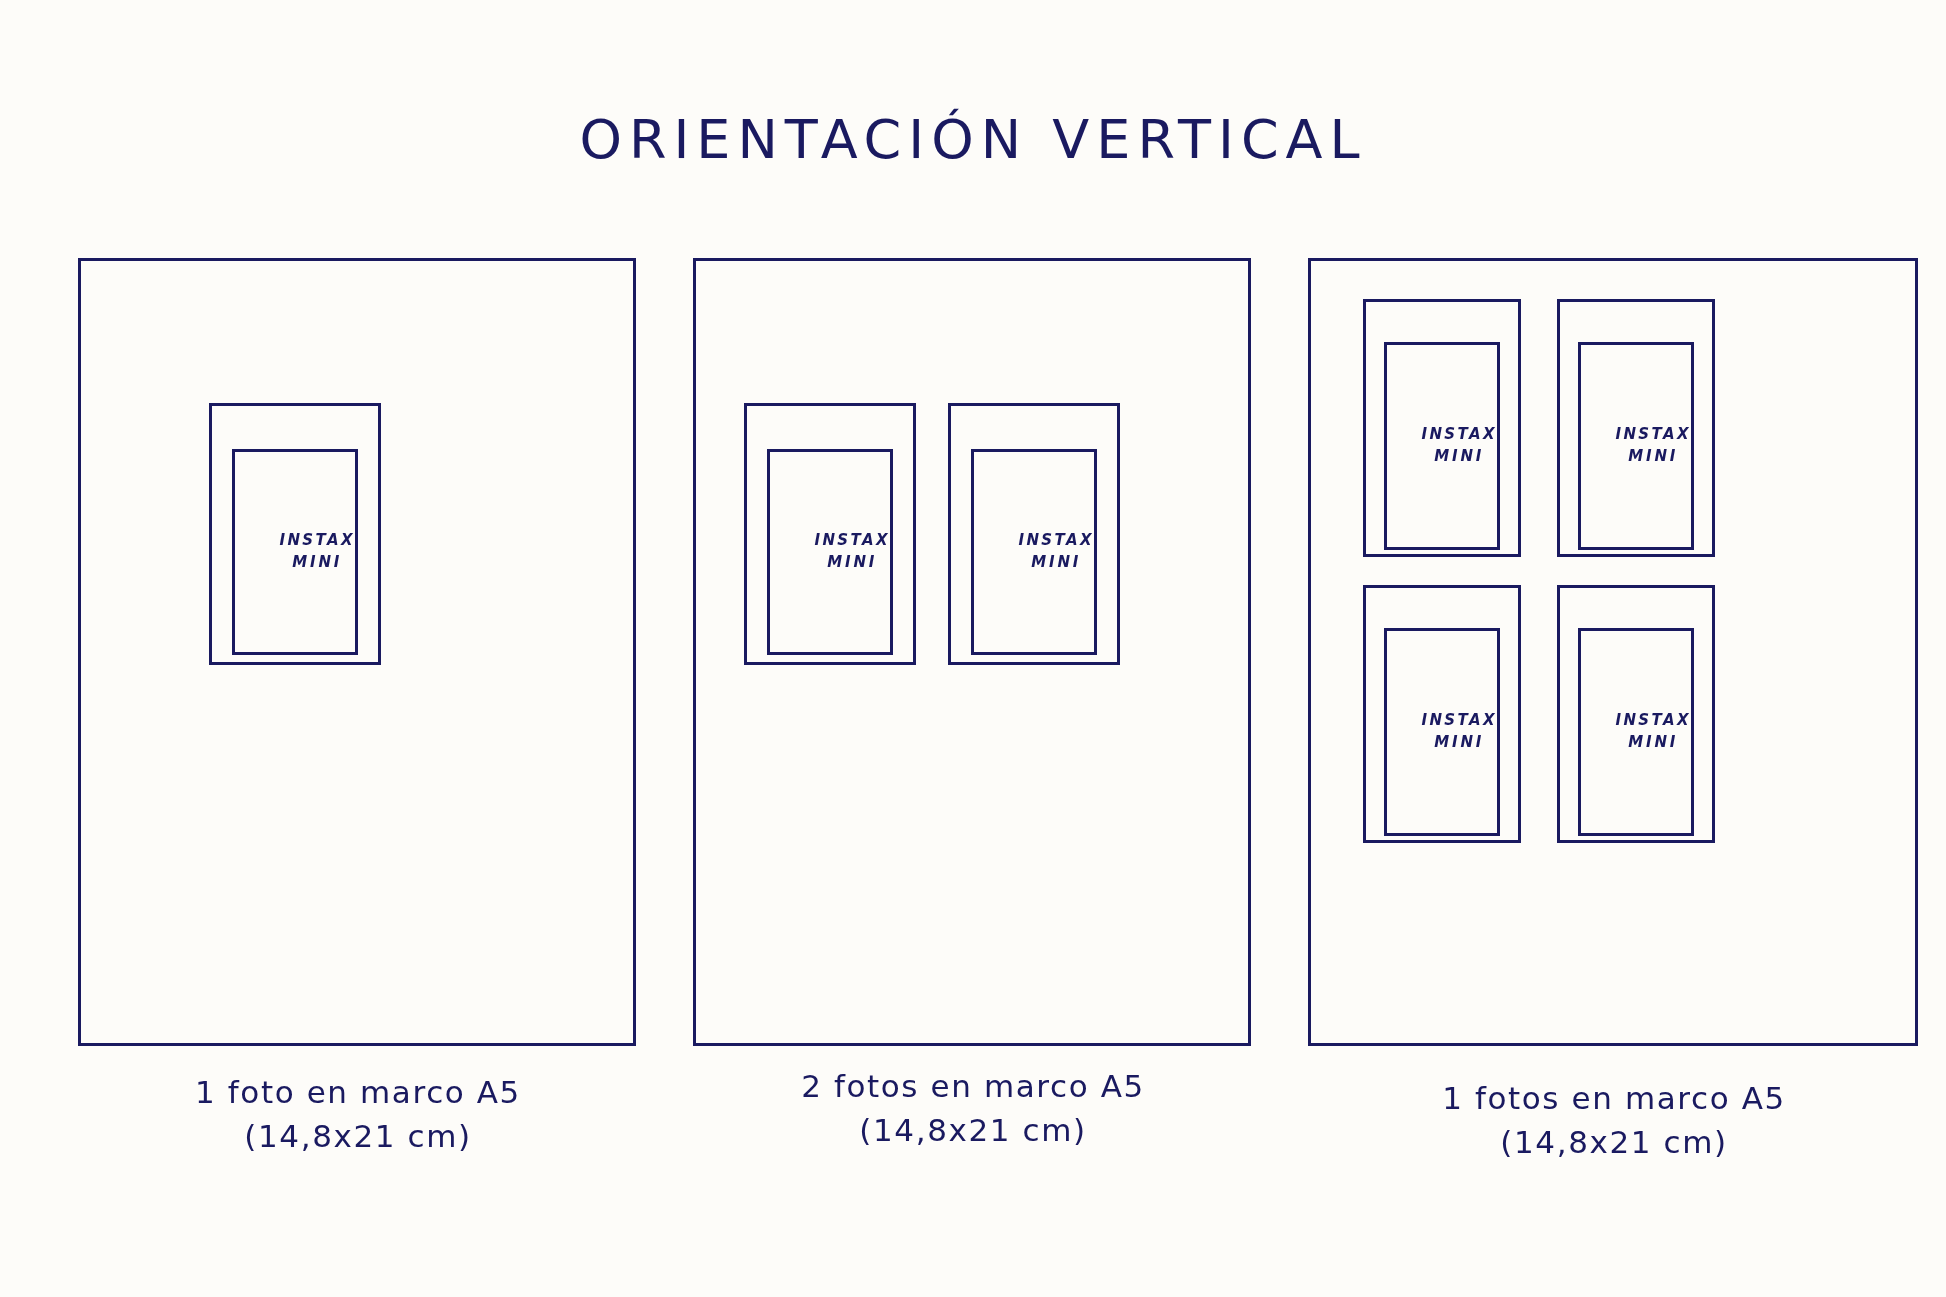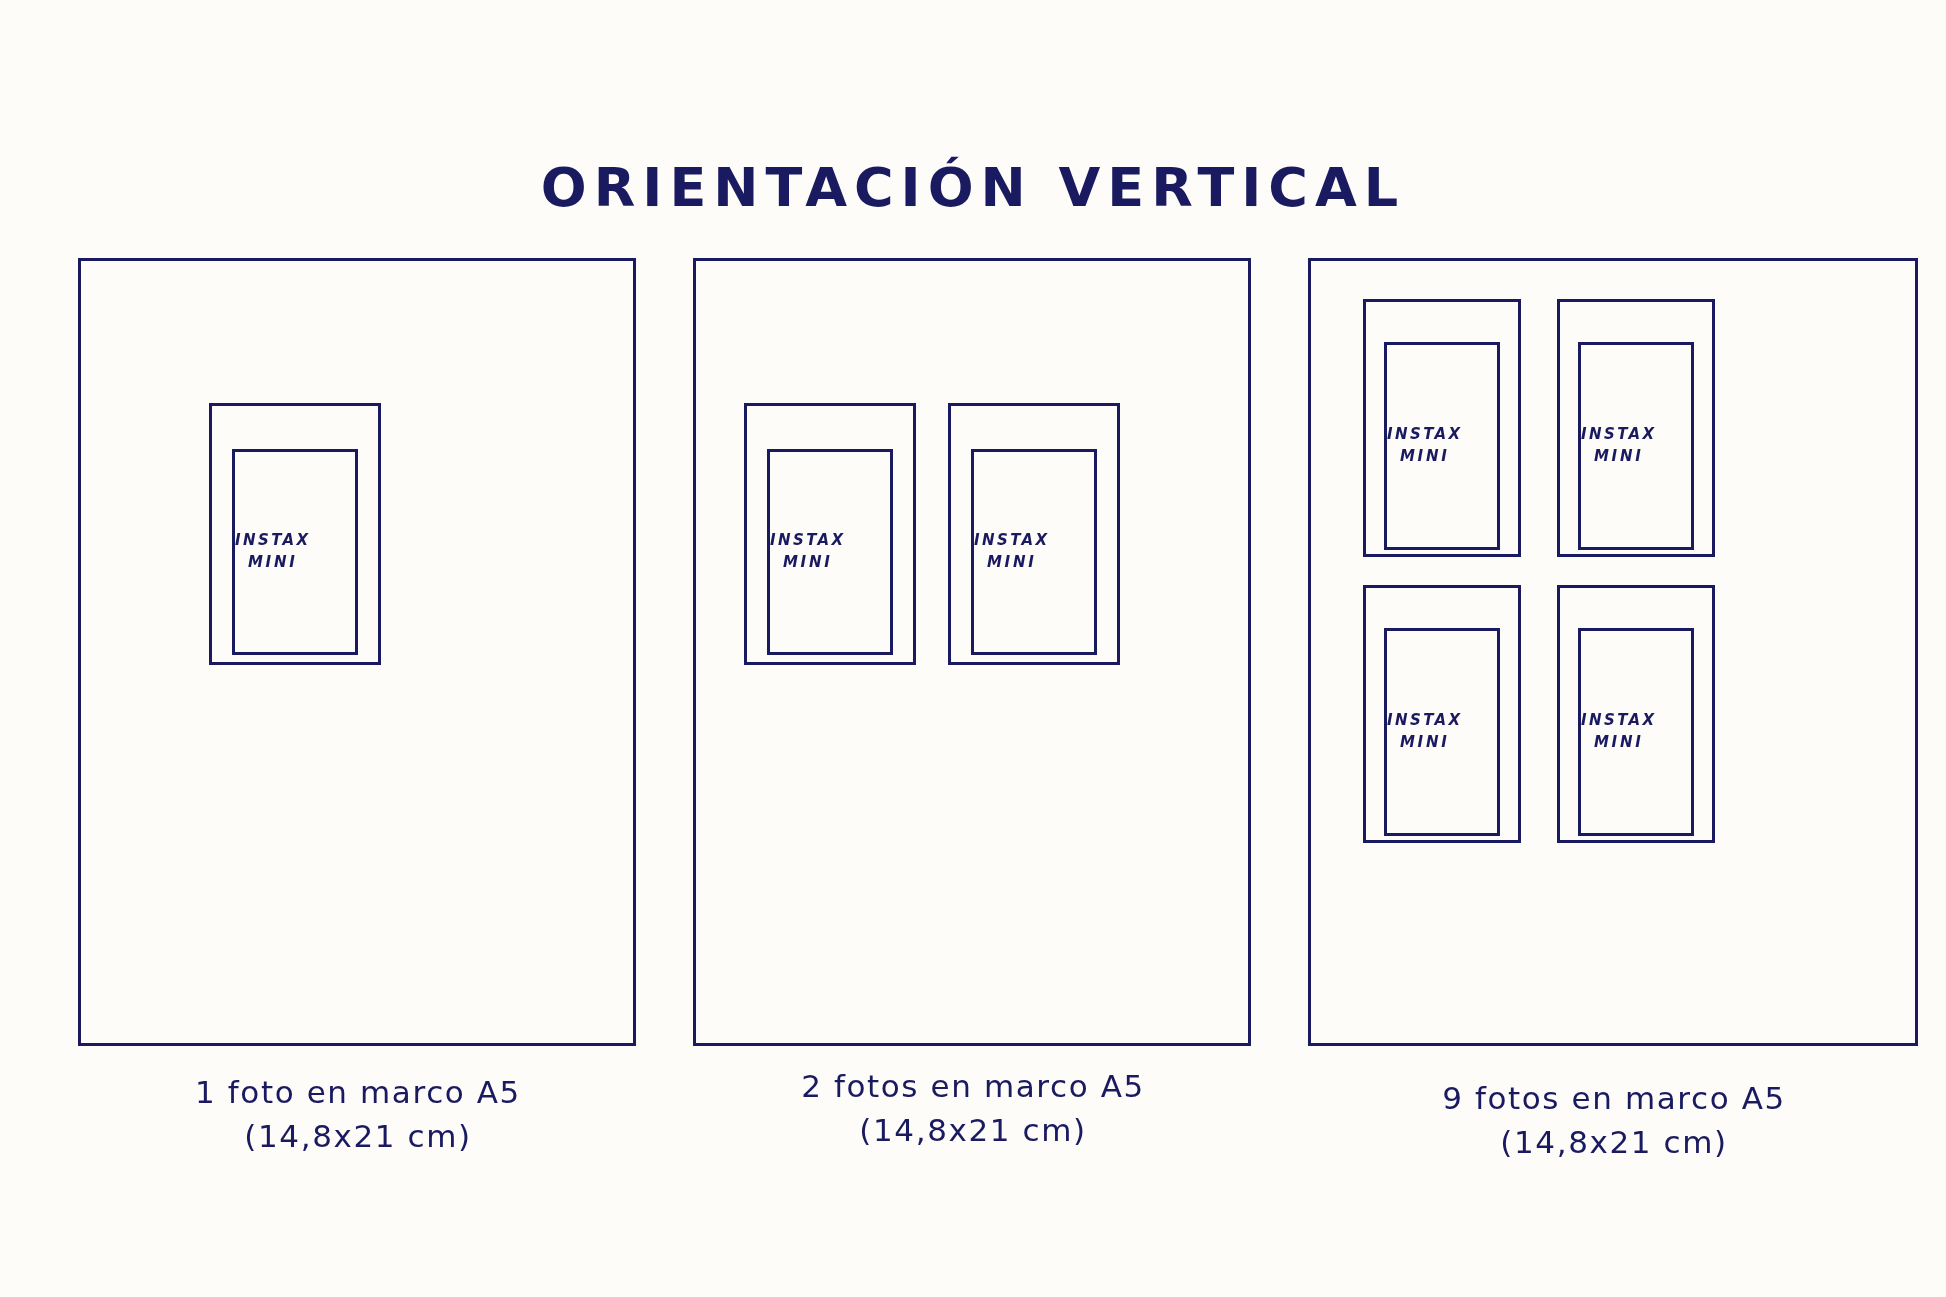--- a/index.html
+++ b/index.html
@@ -23,26 +23,25 @@
   }
 
   
   .title {
     position: absolute;
     top: 108px;
     left: 0;
     width: 100%;
     text-align: center;
     font-size: 54px;
-    font-weight: 700;
+    font-weight: 400;
     letter-spacing: 7px;
     color: #1a1a60;
     font-family: "DejaVu Sans", sans-serif;
     white-space: nowrap;
-    margin-top: 48px;
   }
 
   
   .columns {
     position: absolute;
     top: 258px;
     left: 0;
     width: 100%;
     height: 1000px;
   }
@@ -77,21 +76,21 @@
     position: absolute;
   }
   .photo-inner {
     border: 3px solid #1a1a60;
     background: #fdfcf9;
     box-sizing: border-box;
     width: 100%;
     height: 100%;
     display: flex;
     flex-direction: column;
-    align-items: flex-start;
+    align-items: flex-end;
     justify-content: center;
     position: relative;
     margin-top: 36px;
   }
 
   .instax {
     text-align: center;
     font-style: italic;
     font-weight: 700;
     font-size: 15px;
@@ -229,19 +228,19 @@
           <div class="photo-inner">
             <div class="instax">
               <span>INSTAX</span>
               <span class="l2">MINI</span>
             </div>
           </div>
         </div>
 
       </div>
       <div class="caption">
-        <span>9 fotos en marco A5</span>
+        <span>1 fotos en marco A5</span>
         <span class="line2">(14,8x21 cm)</span>
       </div>
     </div>
 
   </div>
 </div>
 
 </body></html>

